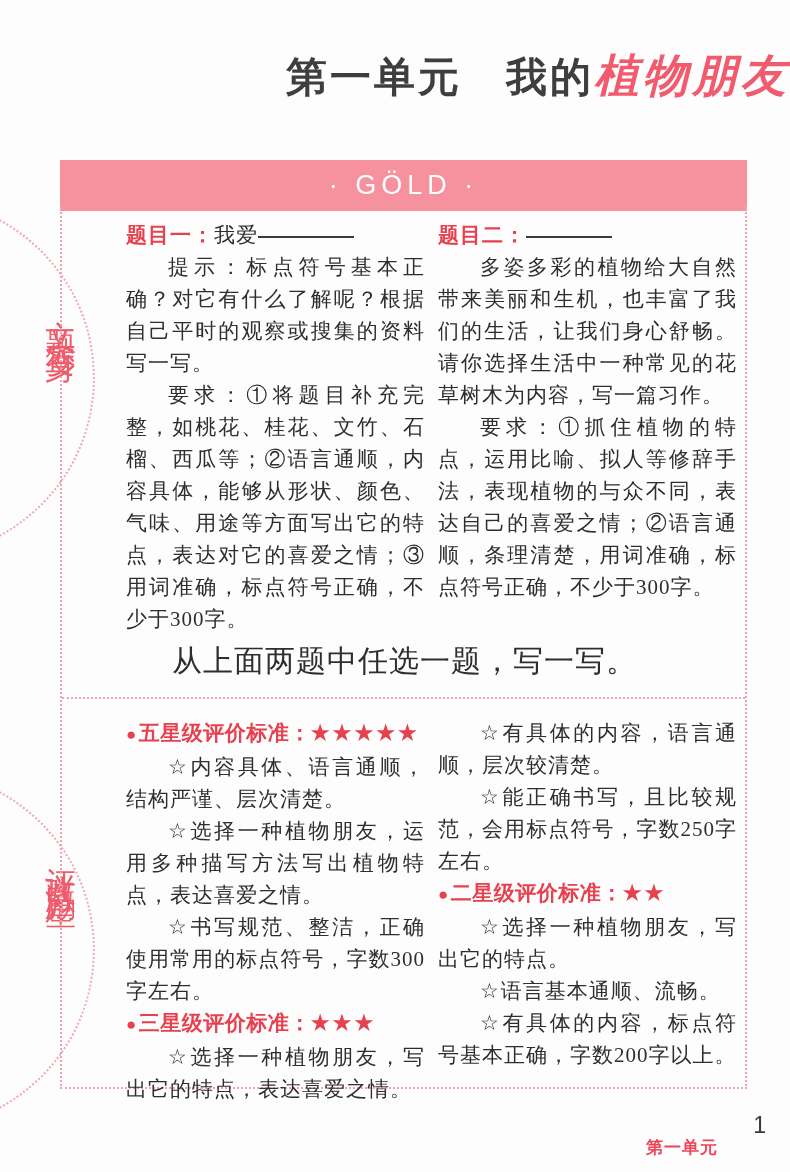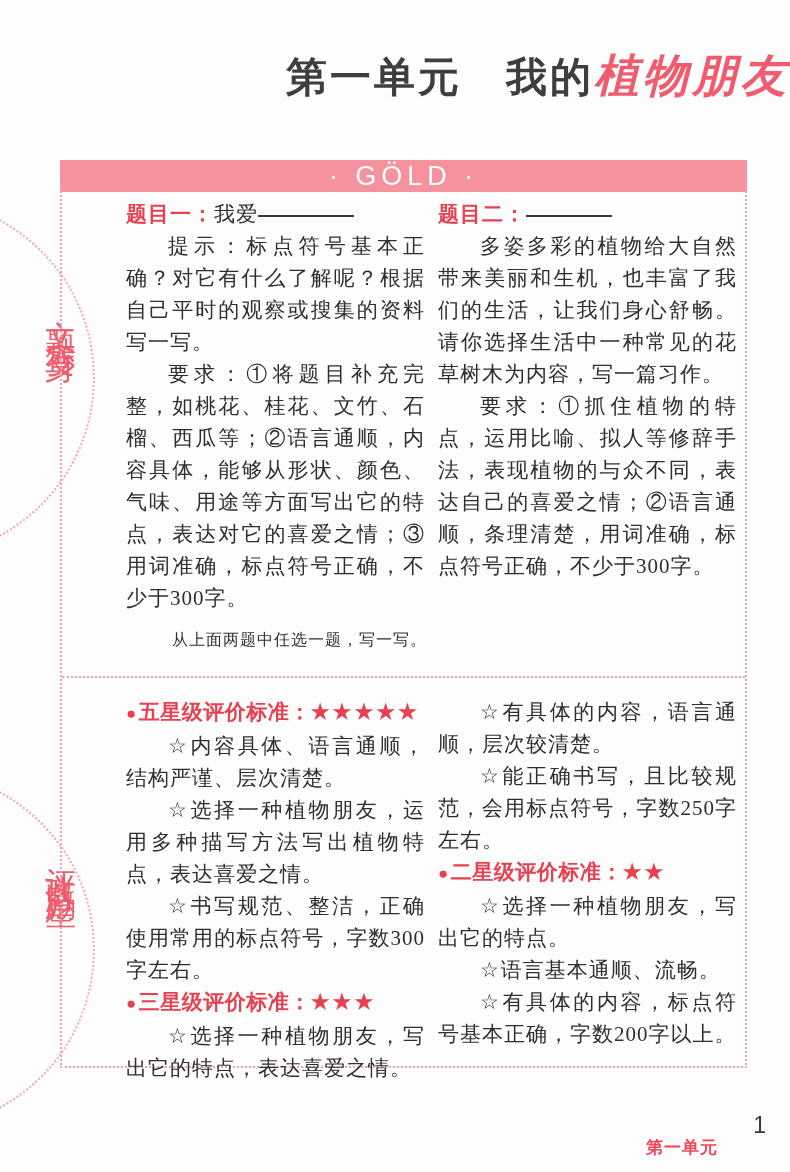--- a/index.html
+++ b/index.html
@@ -56,36 +56,36 @@
     font-weight: bold;
     font-style: italic;
     color: #f25a6d;
     letter-spacing: 4px;
   }
 
   
   .banner {
     position: absolute;
     left: 60px; top: 160px;
-    width: 687px; height: 32px;
+    width: 687px; height: 51px;
     background: #f5929e;
     display: flex; align-items: center; justify-content: center;
   }
   .banner-logo {
     font-family: "Liberation Sans", sans-serif;
     font-size: 27px;
     color: #ffffff;
     letter-spacing: 5px;
     font-weight: normal;
   }
 
   
   .content-box {
     position: absolute;
-    left: 60px; top: 184px;
+    left: 60px; top: 205px;
     width: 687px; height: 884px;
     border-left: 2px dotted #f0a3ae;
     border-right: 2px dotted #f0a3ae;
     border-bottom: 2px dotted #f0a3ae;
     padding: 14px 8px 0 64px;
   }
 
   .two-col { display: flex; gap: 13px; }
   .col { flex: 1; min-width: 0; }
 
@@ -106,21 +106,21 @@
     transform: translateY(-4px);
   }
   .blank-1 { width: 96px; }
   .blank-2 { width: 86px; }
 
   .topics-row { min-height: 420px; }
 
   .choose-line {
     margin-top: 6px;
     text-indent: 46px;
-    font-size: 16px;
+    font-size: 30px;
     letter-spacing: 1px;
   }
 
   .dotted-sep {
     border-top: 2px dotted #f0a3ae;
     margin: 20px -8px 0 -64px; 
   }
 
   .rating-row { margin-top: 18px; }
 

